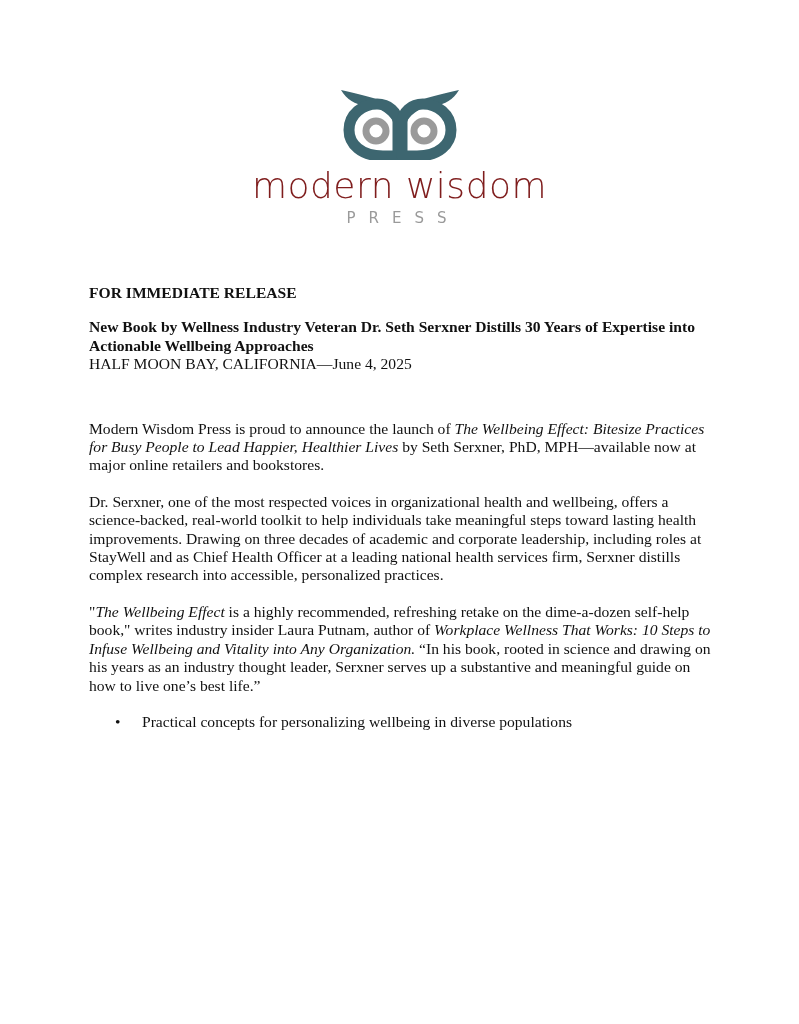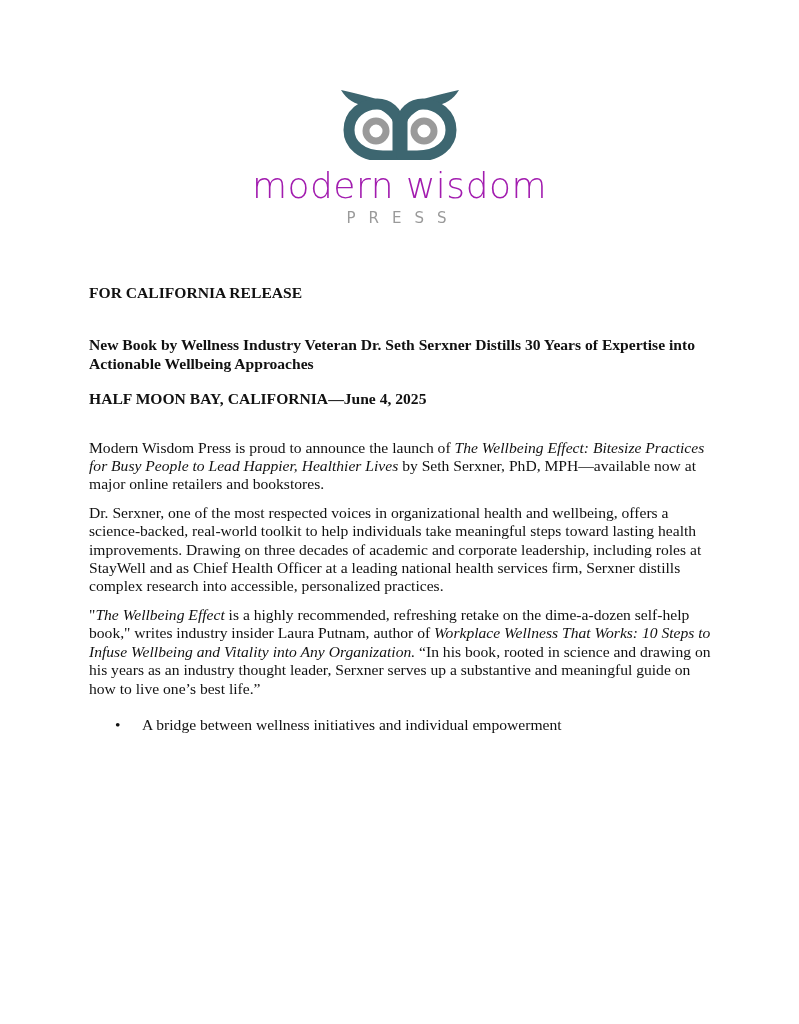--- a/index.html
+++ b/index.html
@@ -1,30 +1,30 @@
 <!DOCTYPE html>
 <html><head>
 <meta charset="utf-8">
 <style>
   html, body { margin: 0; padding: 0; background: #ffffff; }
   body { width: 799px; height: 1024px; position: relative; overflow: hidden;
          font-family: "Liberation Serif", "DejaVu Serif", serif; color: #111; }
   .logo { position: absolute; left: 0; top: 82px; width: 799px; text-align: center; }
   .owl { display: block; margin: 0 auto; }
   .brand-name { font-family: "DejaVu Sans", "Liberation Sans", sans-serif; font-weight: 300;
-    font-size: 36px; letter-spacing: 0.5px; color: #a21caf; margin-top: 6px; line-height: 40px; }
+    font-size: 36px; letter-spacing: 0.5px; color: #7f1d1d; margin-top: 6px; line-height: 40px; }
   .brand-sub { font-family: "DejaVu Sans", "Liberation Sans", sans-serif; font-size: 15px;
     letter-spacing: 13px; color: #9a9a9a; margin-top: 2px; padding-left: 7px; line-height: 20px; }
   .content { position: absolute; left: 89px; top: 284px; width: 630px; font-size: 15.6px; line-height: 18.4px; }
   p { margin: 0; }
   .release { font-weight: bold; }
-  .headline { font-weight: bold; margin-top: 34px; }
-  .dateline { font-weight: bold; margin-top: 17px; }
-  .para { margin-top: 10px; }
-  .p1 { margin-top: 30px; }
+  .headline { font-weight: bold; margin-top: 16px; }
+  .dateline { font-weight: normal; }
+  .para { margin-top: 18px; }
+  .p1 { margin-top: 46px; }
   ul { margin: 18px 0 0 0; padding-left: 26px; list-style: none; }
   li { position: relative; padding-left: 27px; }
   li::before { content: "\2022"; position: absolute; left: 0; }
   i { font-style: italic; }
 </style>
 </head>
 <body>
 
 <div class="logo">
   <svg class="owl" width="130" height="78" viewBox="0 0 130 78">
@@ -36,28 +36,28 @@
     <path d="M70,74 L82,74 C104,74 116,62 116,48 C116,32 102,22 88,22 C76,22 68,30 67,40 L67,74 Z" fill="none" stroke="#3d6670" stroke-width="11" stroke-linejoin="round"></path>
 
     <circle cx="41" cy="49" r="10" fill="none" stroke="#9a9a9a" stroke-width="7"></circle>
     <circle cx="89" cy="49" r="10" fill="none" stroke="#9a9a9a" stroke-width="7"></circle>
   </svg>
   <div class="brand-name">modern wisdom</div>
   <div class="brand-sub">PRESS</div>
 </div>
 
 <div class="content">
-  <p class="release">FOR CALIFORNIA RELEASE</p>
+  <p class="release">FOR IMMEDIATE RELEASE</p>
   <p class="headline">New Book by Wellness Industry Veteran Dr. Seth Serxner Distills 30 Years of Expertise into Actionable Wellbeing Approaches</p>
   <p class="dateline">HALF MOON BAY, CALIFORNIA—June 4, 2025</p>
 
   <p class="para p1"><span>Modern Wisdom Press is proud to announce the launch of </span><i>The Wellbeing Effect: Bitesize Practices for Busy People to Lead Happier, Healthier Lives</i><span> by Seth Serxner, PhD, MPH—available now at major online retailers and bookstores.</span></p>
 
   <p class="para">Dr. Serxner, one of the most respected voices in organizational health and wellbeing, offers a science-backed, real-world toolkit to help individuals take meaningful steps toward lasting health improvements. Drawing on three decades of academic and corporate leadership, including roles at StayWell and as Chief Health Officer at a leading national health services firm, Serxner distills complex research into accessible, personalized practices.</p>
 
   <p class="para"><span>"</span><i>The Wellbeing Effect</i><span> is a highly recommended, refreshing retake on the dime-a-dozen self-help book," writes industry insider Laura Putnam, author of </span><i>Workplace Wellness That Works: 10 Steps to Infuse Wellbeing and Vitality into Any Organization.</i><span> “In his book, rooted in science and drawing on his years as an industry thought leader, Serxner serves up a substantive and meaningful guide on how to live one’s best life.”</span></p>
 
 
   <ul>
-    <li>A bridge between wellness initiatives and individual empowerment</li>
+    <li>Practical concepts for personalizing wellbeing in diverse populations</li>
   </ul>
 
 </div>
 
 </body></html>

